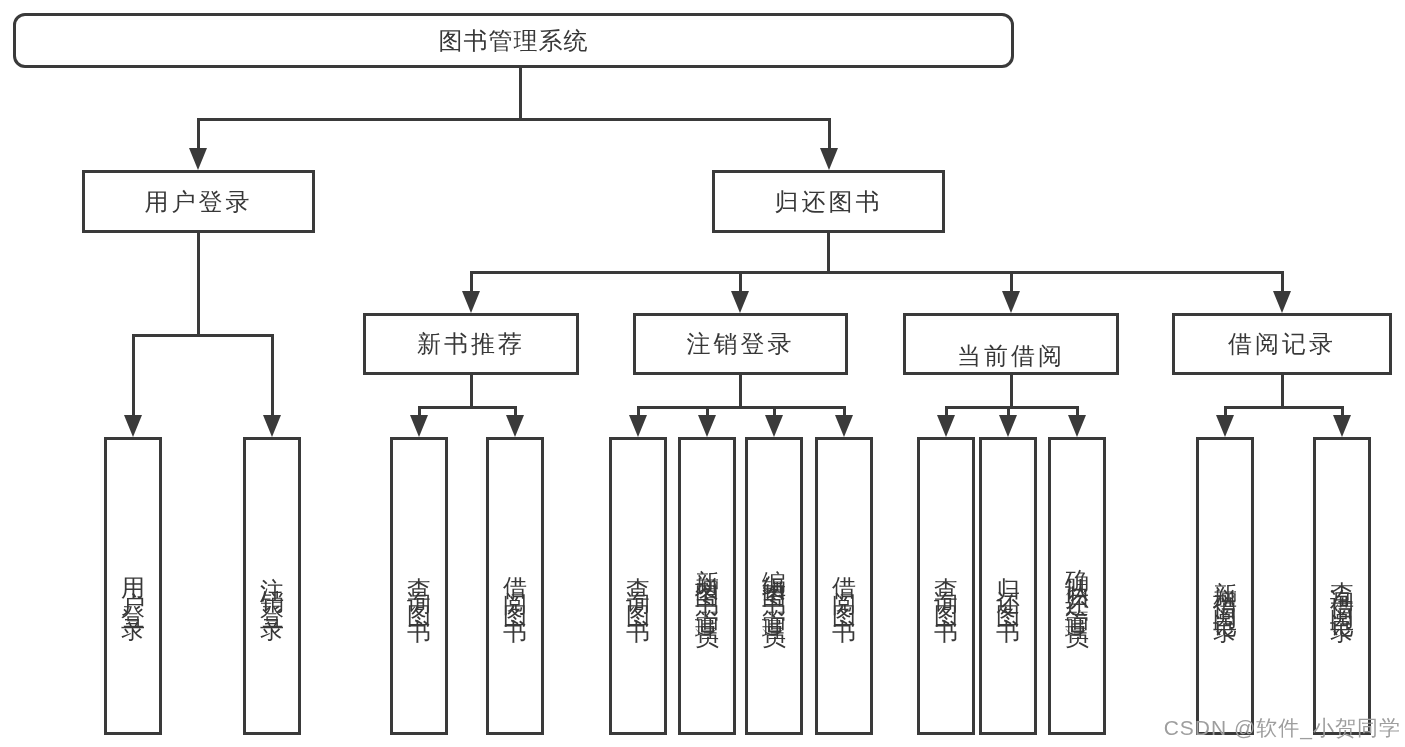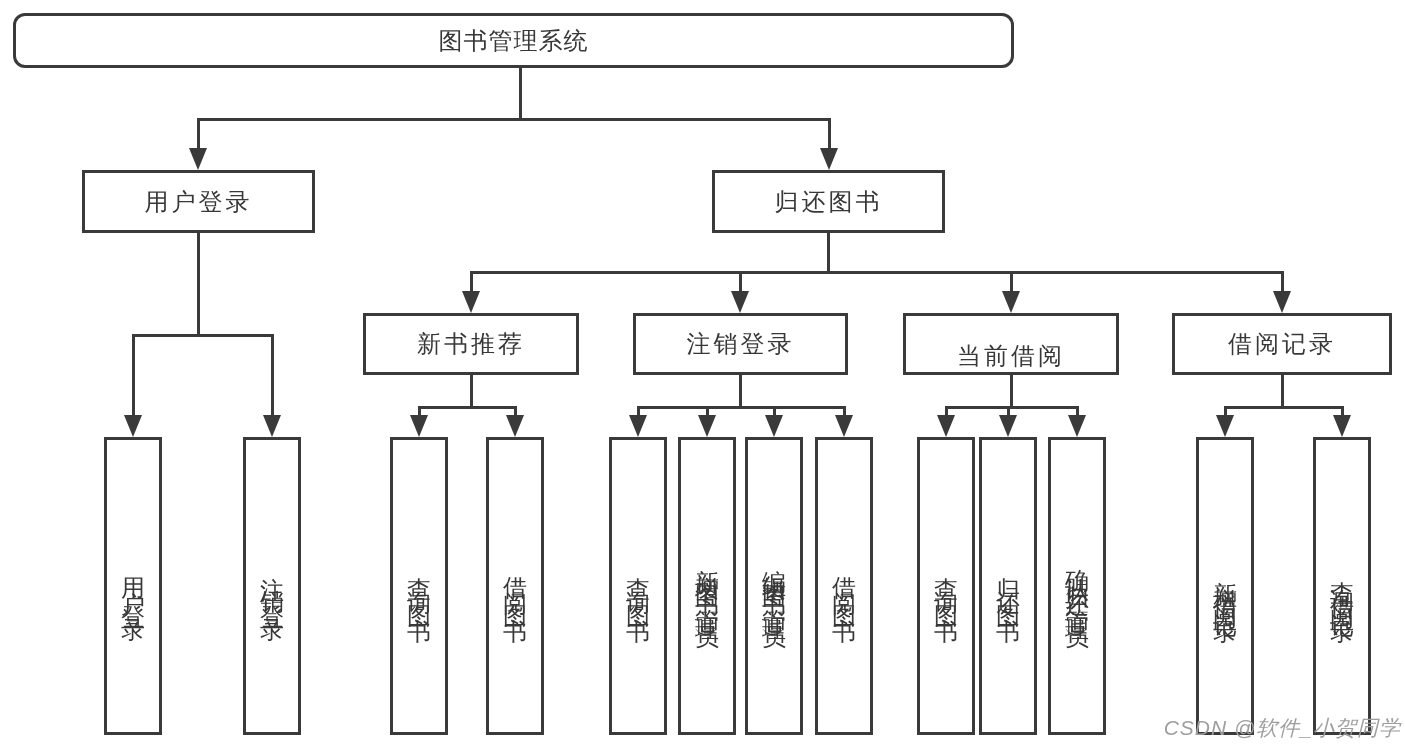--- a/index.html
+++ b/index.html
@@ -36,21 +36,20 @@
     border-right:9px solid transparent;
     border-top:22px solid #3a3a3a;
   }
   .watermark {
     position:absolute;
     top:714px; right:4px;
     font-size:21px;
     color:#9e9e9e;
     letter-spacing:1px;
     white-space:nowrap;
-    font-style:italic;
   }
 </style>
 </head>
 <body>
 
 <div class="canvas">
 
   <div class="box" style="left:13px; top:13px; width:1001px; height:55px; letter-spacing:1px;border-radius:12px;">
     <span>图书管理系统</span>
   </div>

